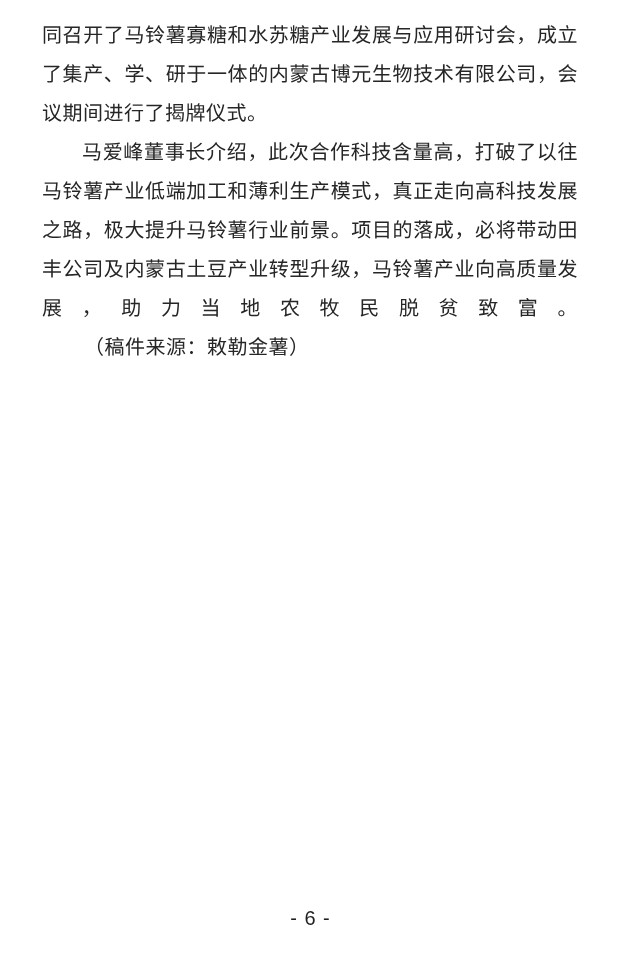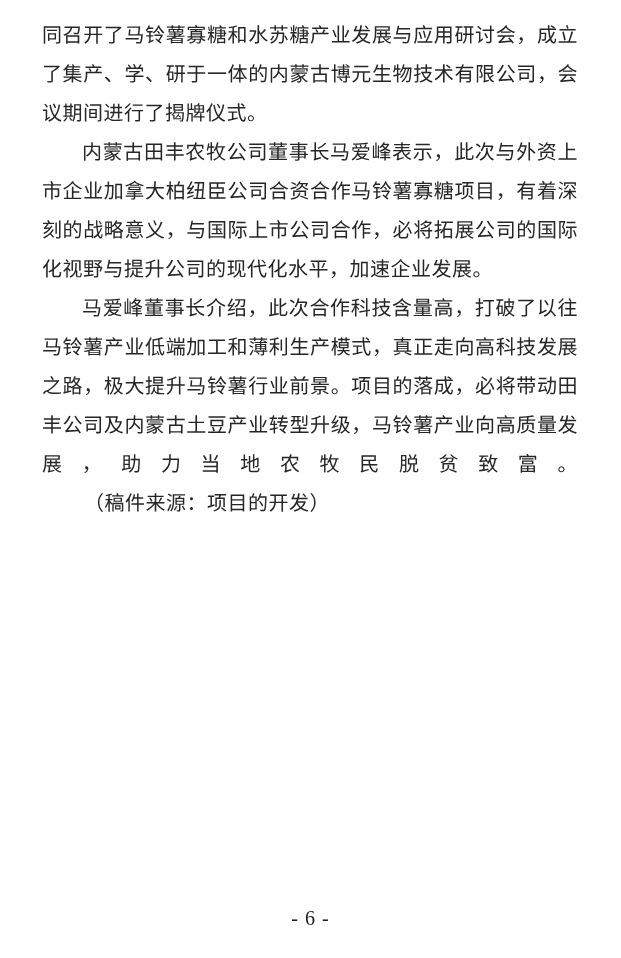--- a/index.html
+++ b/index.html
@@ -6,21 +6,21 @@
     margin: 0;
     padding: 0;
     background: #ffffff;
   }
   .page {
     position: relative;
     width: 621px;
     height: 958px;
     background: #ffffff;
     overflow: hidden;
-    font-family: Liberation Serif, serif;
+    font-family: Liberation Sans, sans-serif;
     color: #262626;
   }
   .content {
     position: absolute;
     top: 16px;
     left: 42px;
     right: 43px;
     text-align: justify;
     text-justify: inter-ideograph;
   }
@@ -52,19 +52,18 @@
     letter-spacing: 1px;
     color: #1f1f1f;
   }
 </style>
 </head>
 <body>
 
 <div class="page">
   <div class="content">
     <p class="para no-indent">同召开了马铃薯寡糖和水苏糖产业发展与应用研讨会，成立了集产、学、研于一体的内蒙古博元生物技术有限公司，会议期间进行了揭牌仪式。</p>
-    <p class="para">内蒙古田丰农牧公司董事长马爱峰表示，此次与外资上市企业加拿大柏纽臣公司合资合作马铃薯寡糖项目，有着深刻的战略意义，与国际上市公司合作，必将拓展公司的国际化视野与提升公司的现代化水平，加速企业发展。</p>
-    <p class="para"><span>马爱峰董事长介绍，此次合作科技含量高，打破了以往马铃薯产业低端加工和薄利生产模式，真正走向高科技发展之路，极大提升马铃薯行业前景。项目的落成，必将带动田丰公司及内蒙古土豆产业转型升级，马铃薯产业向高质量发展，助力当地农牧民脱贫致富。</span><span class="source">（稿件来源：项目的开发）</span></p>
+    <p class="para"><span>马爱峰董事长介绍，此次合作科技含量高，打破了以往马铃薯产业低端加工和薄利生产模式，真正走向高科技发展之路，极大提升马铃薯行业前景。项目的落成，必将带动田丰公司及内蒙古土豆产业转型升级，马铃薯产业向高质量发展，助力当地农牧民脱贫致富。</span><span class="source">（稿件来源：敕勒金薯）</span></p>
   </div>
   <div class="footer">
     <span class="page-number">- 6 -</span>
   </div>
 </div>
 
 </body></html>

